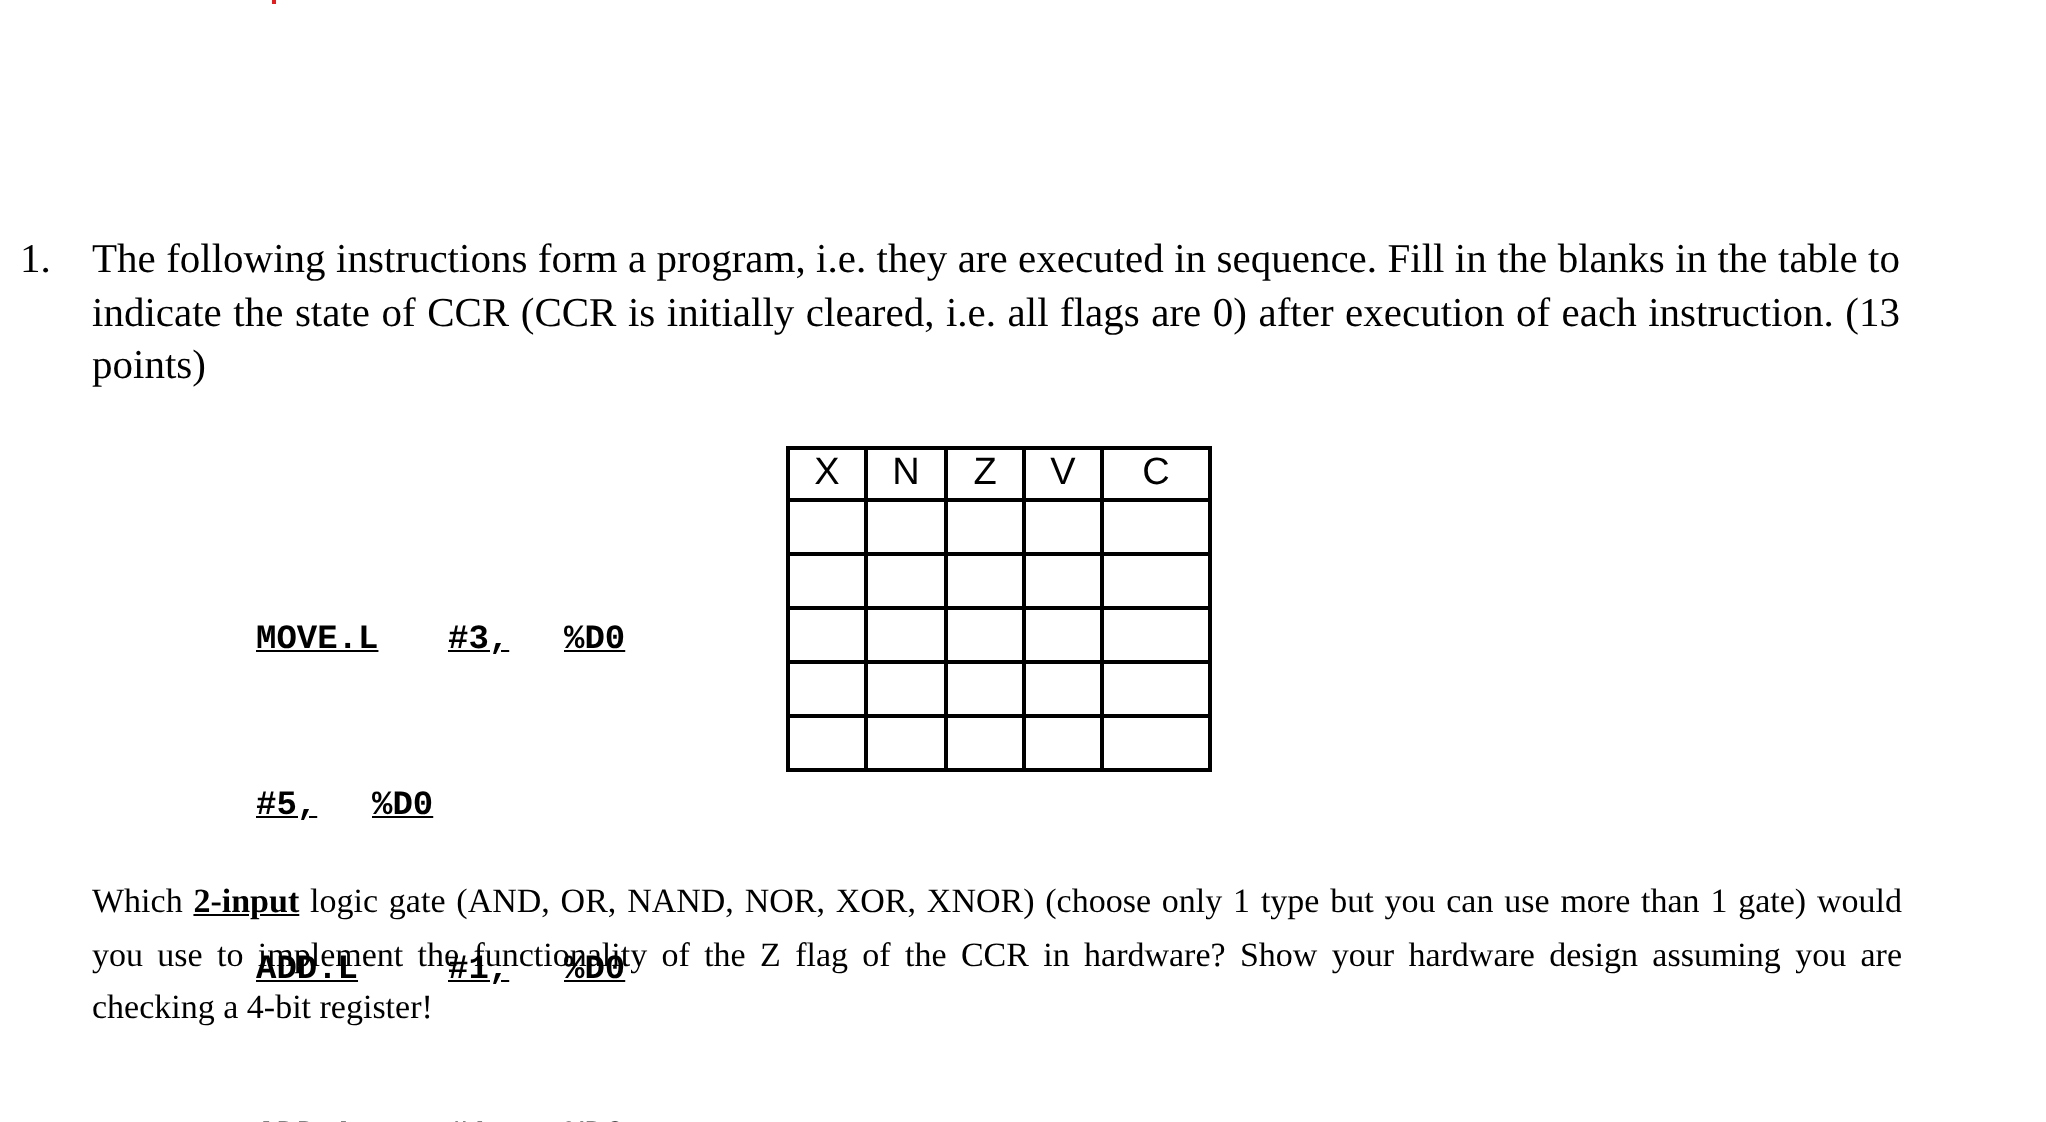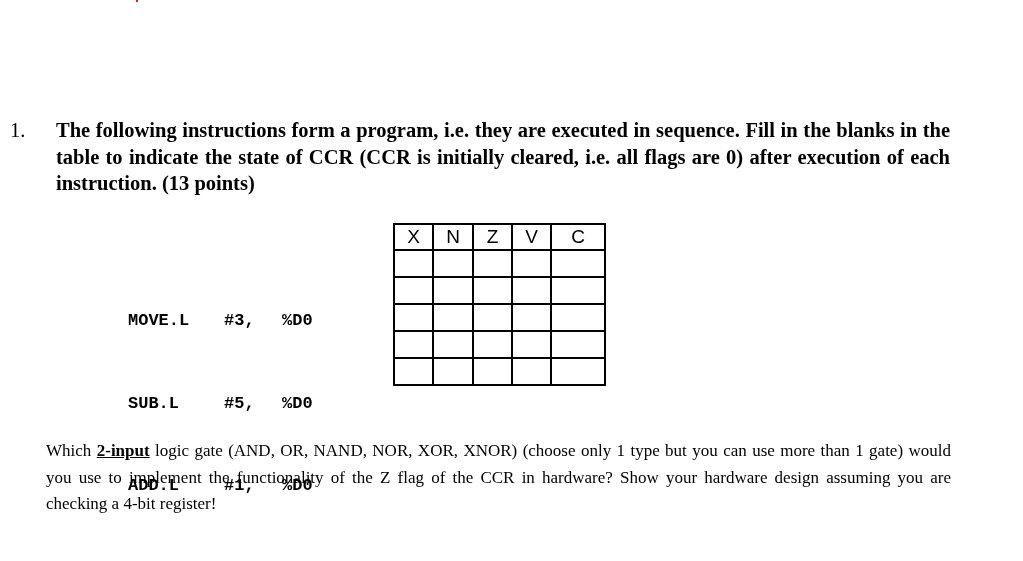--- a/index.html
+++ b/index.html
@@ -1,22 +1,22 @@
 <!DOCTYPE html>
 <html><head>
 <meta charset="utf-8">
 <style>
   html, body { margin: 0; padding: 0; background: #ffffff; }
   body { width: 1023px; height: 561px; position: relative; overflow: hidden; color: #000; }
   .mark { position: absolute; left: 136px; top: 0px; width: 2px; height: 2px; background: #e02020; }
   .q1 { position: absolute; left: 10px; top: 117px; width: 940px; font-family: "Liberation Serif", serif; font-size: 20.5px; line-height: 26.5px; }
   .q1 .num { position: absolute; left: 0; top: 0; }
-  .q1 .body { margin-left: 46px; text-align: justify; text-align-last: left; font-weight: bold; }
+  .q1 .body { margin-left: 36px; text-align: justify; text-align-last: left; }
   .code { position: absolute; left: 128px; top: 252px; font-family: "Liberation Mono", monospace; font-weight: bold; font-size: 17px; line-height: 27.5px; white-space: pre; }
-  .code .row { display: flex; }
+  .code .row { display: flex; text-decoration: underline; }
   .code .op { width: 96px; }
   .code .arg { width: 58px; }
   table.ccr { position: absolute; left: 393px; top: 223px; border-collapse: collapse; font-family: "Liberation Sans", sans-serif; font-size: 19px; }
   table.ccr th, table.ccr td { border: 2px solid #000; padding: 0; text-align: center; font-weight: normal; }
   table.ccr th { height: 24px; }
   table.ccr td { height: 25px; }
   .q2 { position: absolute; left: 46px; top: 438px; width: 905px; font-family: "Liberation Serif", serif; font-size: 17px; line-height: 26.5px; text-align: justify; text-align-last: left; }
   .q2 .em { font-weight: bold; text-decoration: underline; }
 </style>
 </head>
@@ -27,21 +27,21 @@
 <div class="q1">
   <span class="num">1.</span>
   <div class="body">The following instructions form a program, i.e. they are executed in sequence. Fill in the blanks in the table to indicate the state of CCR (CCR is initially cleared, i.e. all flags are 0) after execution of each instruction. (13 points)</div>
 </div>
 
 <div class="code">
   <div class="row">
     <span class="op">MOVE.L</span><span class="arg">#3,</span><span>%D0</span>
   </div>
   <div class="row">
-    <span class="op">SUB.L</span><span class="arg">#5,</span><span>%D0</span>
+    <span class="arg">#5,</span><span>%D0</span>
   </div>
   <div class="row">
     <span class="op">ADD.L</span><span class="arg">#1,</span><span>%D0</span>
   </div>
   <div class="row">
     <span class="op">ADD.L</span><span class="arg">#1,</span><span>%D0</span>
   </div>
   
 </div>
 

